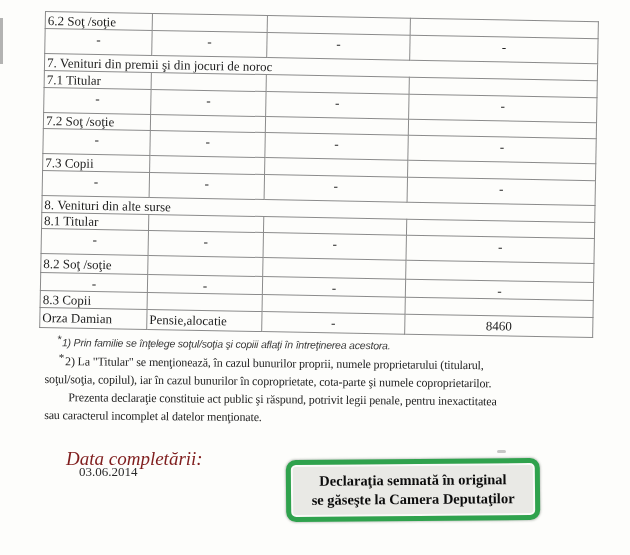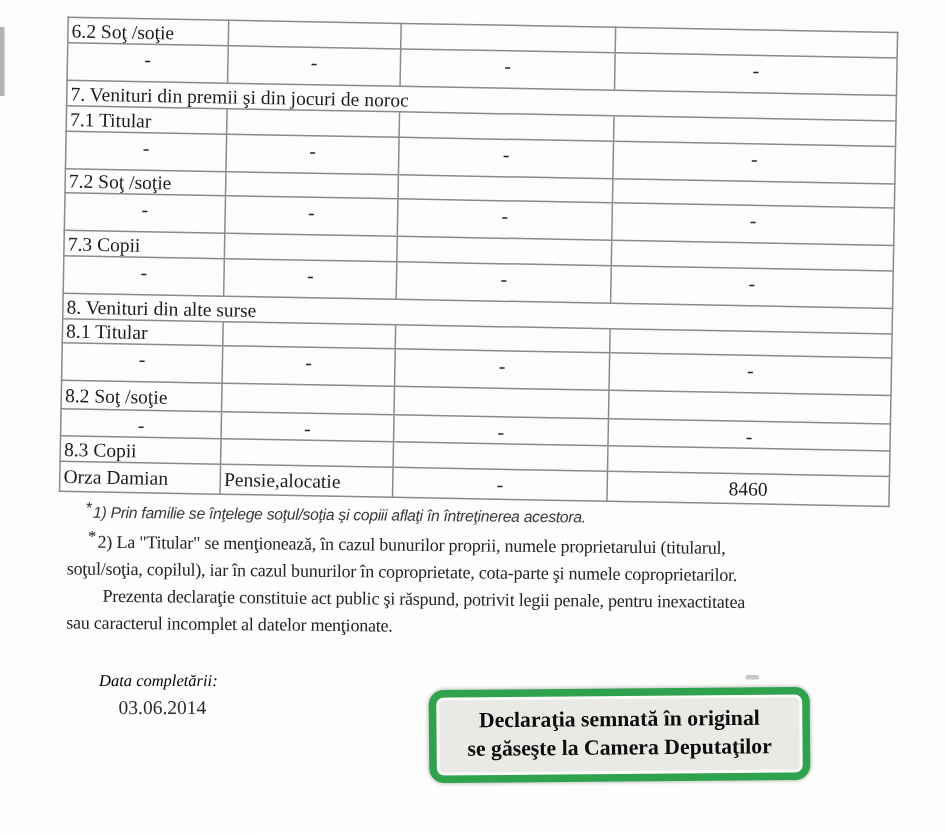--- a/index.html
+++ b/index.html
@@ -33,21 +33,21 @@
   .notes{position:absolute;left:45px;top:333px;width:560px;transform:rotate(0.55deg);transform-origin:0 0;}
   .notes sup{font-size:11px;line-height:0;margin-right:1px;position:relative;top:1px;}
   .fn1{height:19px;line-height:19px;margin-left:12px;
        font-family:"Liberation Sans", sans-serif;font-style:italic;
        font-size:10.5px;letter-spacing:-0.2px;color:#3a3a3a;white-space:nowrap;}
   .ln{height:18px;line-height:18px;font-size:12px;letter-spacing:-0.15px;color:#242424;white-space:nowrap;}
   .ind-fn2{margin-left:14px;}
   .ind-para{margin-left:24px;}
 
   
-  .date-label{position:absolute;left:66px;top:448px;font-style:italic;font-size:11px;color:#000000;}
+  .date-label{position:absolute;left:66px;top:448px;font-style:italic;font-size:19px;color:#7f1d1d;}
   .date-value{position:absolute;left:79px;top:464px;font-size:13px;color:#2a2a2a;}
 
   
   .stamp{
     position:absolute;left:286px;top:459px;width:244px;height:52px;
     border:5px solid #2fa24d;border-radius:10px;
     background:#e9e9e5;
     box-shadow:inset 0 0 0 2px #fafaf8, 0 0 2px 1px rgba(110,120,110,0.35);
     transform:rotate(-0.5deg);
     display:flex;flex-direction:column;justify-content:center;align-items:center;

